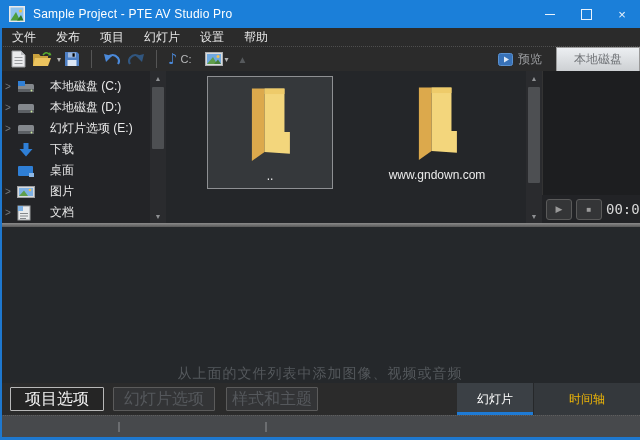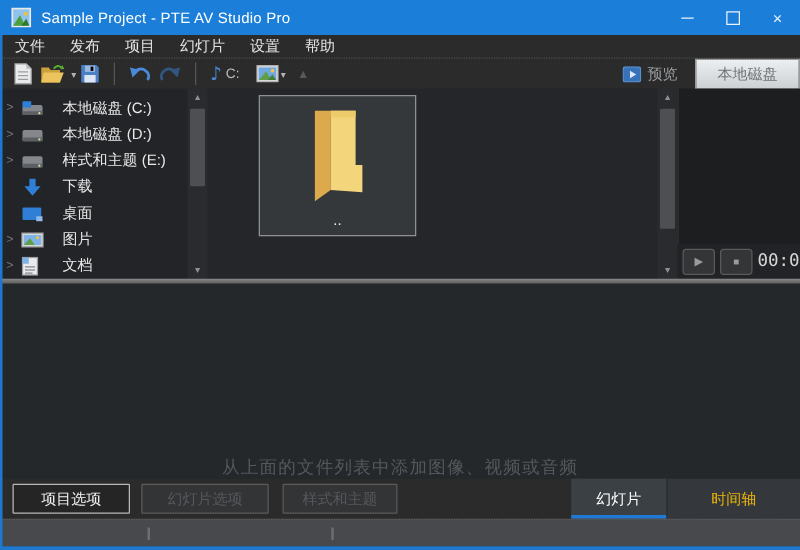--- a/index.html
+++ b/index.html
@@ -52,21 +52,21 @@
   .transport{position:absolute;left:0;top:124px;width:98px;height:28px;display:flex;align-items:center;padding-left:4px;box-sizing:border-box;}
   .tr-btn{width:24px;height:19px;border:1px solid #5a5a5a;border-radius:3px;background:#343537;color:#9a9a9a;display:flex;align-items:center;justify-content:center;margin-right:4px;flex:none;}
   .tr-play{font-size:9px;} .tr-stop{font-size:8px;}
   .time-display{font-family:"DejaVu Sans Mono",monospace;font-size:14px;color:#d6d6d6;white-space:nowrap;}
   
   .splitter{position:absolute;left:0;top:223px;width:640px;height:4px;background:linear-gradient(#8a8a8a,#595959);}
   .slides{position:absolute;left:0;top:227px;width:640px;height:156px;background:#25282b;display:flex;align-items:flex-end;justify-content:center;}
   .empty-msg{font-size:14px;color:#54585c;letter-spacing:1px;}
   
   .bottombar{position:absolute;left:0;top:383px;width:640px;height:32px;background:#2b2b2b;}
-  .bb-btn{position:absolute;top:4px;height:24px;box-sizing:border-box;font-size:12px;display:flex;align-items:center;justify-content:center;border-radius:1px;}
+  .bb-btn{position:absolute;top:4px;height:24px;box-sizing:border-box;font-size:16px;display:flex;align-items:center;justify-content:center;border-radius:1px;}
   .bb-enabled{border:1px solid #b8b8b8;background:#252525;color:#f2f2f2;}
   .bb-disabled{border:1px solid #5b5b5b;background:#333436;color:#55585c;}
   .tabstrip{position:absolute;right:0;top:0;width:183px;height:32px;display:flex;background:#34383c;}
   .tab{height:32px;display:flex;align-items:center;justify-content:center;font-size:12px;color:#eab308;position:relative;box-sizing:border-box;}
   .tab.active{background:#3b4045;color:#fff;}
   .tab.active .tab-underline{position:absolute;left:0;bottom:0;width:100%;height:3px;background:#1e7ad4;}
   .tab-sep{width:1px;background:#26282a;height:32px;}
   
   .statusbar{position:absolute;left:0;top:415px;width:640px;height:22px;background:#47494c;border-top:1px dotted #5e5e5e;box-sizing:border-box;}
   .sb-tick{position:absolute;top:6px;width:2px;height:10px;background:#6b6d70;}
@@ -208,21 +208,21 @@
       </div>
       <div class="tree-item">
         <span class="chev">&gt;</span>
         <span class="tree-ico">
             <svg width="18" height="14" viewBox="0 0 18 14">
           <rect x="1" y="3" width="16" height="9" rx="1.5" fill="#84888d"></rect>
           <rect x="1" y="9" width="16" height="3" fill="#5c6065"></rect>
           <circle cx="14.5" cy="10.5" r="0.9" fill="#c9e79a"></circle>
         </svg>
           </span>
-        <span class="tree-label">样式和主题 (E:)</span>
+        <span class="tree-label">幻灯片选项 (E:)</span>
       </div>
       <div class="tree-item">
         <span class="chev"></span>
         <span class="tree-ico">
             <svg width="18" height="16" viewBox="0 0 18 16">
           <polygon points="6.5,1 11.5,1 11.5,7 15.5,7 9,14.5 2.5,7 6.5,7" fill="#2f7fd6"></polygon>
         </svg>
           </span>
         <span class="tree-label">下载</span>
       </div>
@@ -270,20 +270,28 @@
     </div>
 
     <div class="files">
       <div class="file-item selected" style="left:41px;top:5px;width:126px;height:113px;">
         <svg class="folder-svg" width="52" height="76" viewBox="0 0 52 84">
           <polygon points="6,4 20,4 20,74 6,84" fill="#dca94c"></polygon>
           <polygon points="20,4 42,4 42,52 48,52 48,76 20,74" fill="#f3d67c"></polygon>
           <polygon points="20,4 42,4 42,10 20,10" fill="#eecb6a"></polygon>
         </svg>
         <span class="file-label">..</span>
+      </div>
+      <div class="file-item" style="left:201px;top:5px;width:140px;height:113px;">
+        <svg class="folder-svg" width="52" height="76" viewBox="0 0 52 84">
+          <polygon points="6,4 20,4 20,74 6,84" fill="#dca94c"></polygon>
+          <polygon points="20,4 42,4 42,52 48,52 48,76 20,74" fill="#f3d67c"></polygon>
+          <polygon points="20,4 42,4 42,10 20,10" fill="#eecb6a"></polygon>
+        </svg>
+        <span class="file-label">www.gndown.com</span>
       </div>
     </div>
 
     <div class="vscroll">
       <span class="vs-arrow vs-up">▲</span>
       <div class="vs-thumb" style="top:16px;height:96px;"></div>
       <span class="vs-arrow vs-down">▼</span>
     </div>
 
     <div class="previewpanel">

